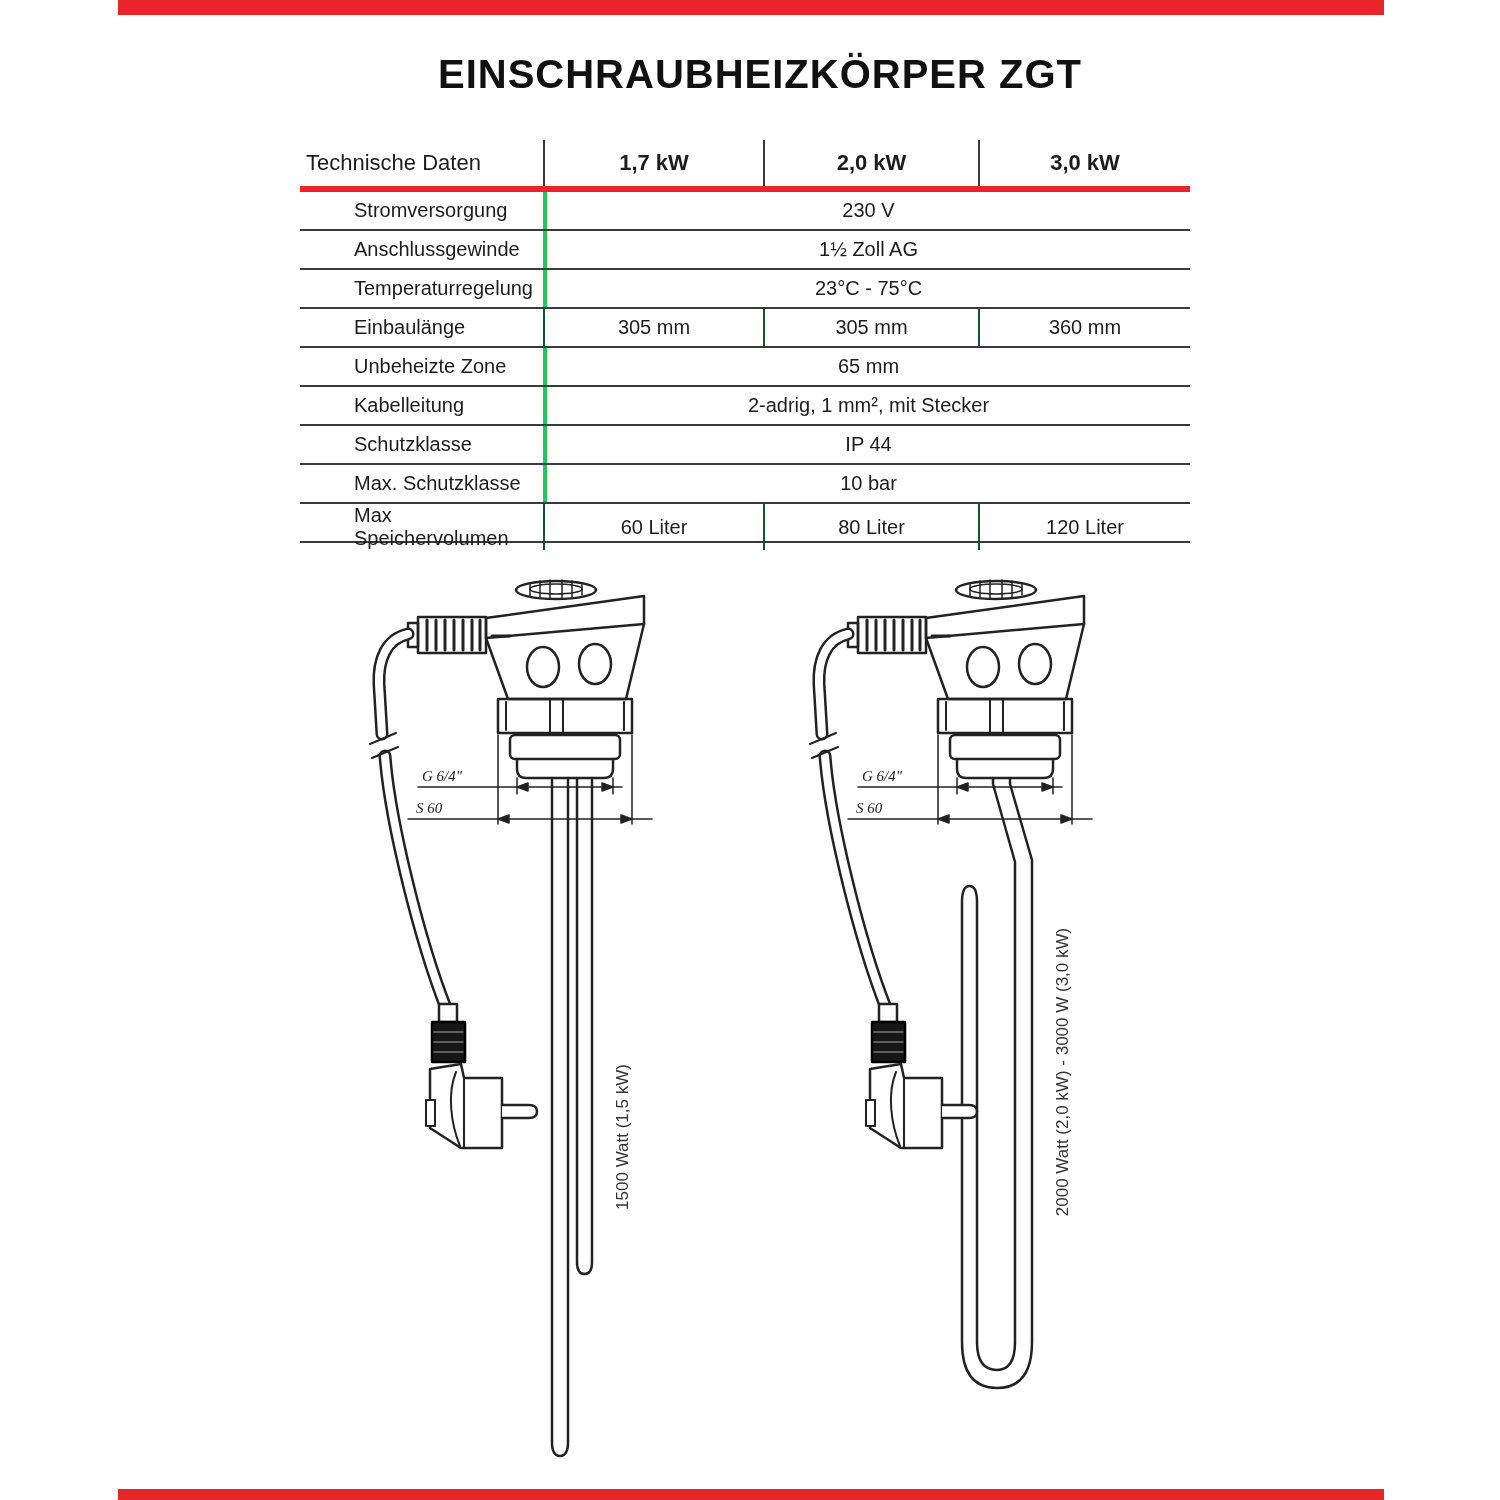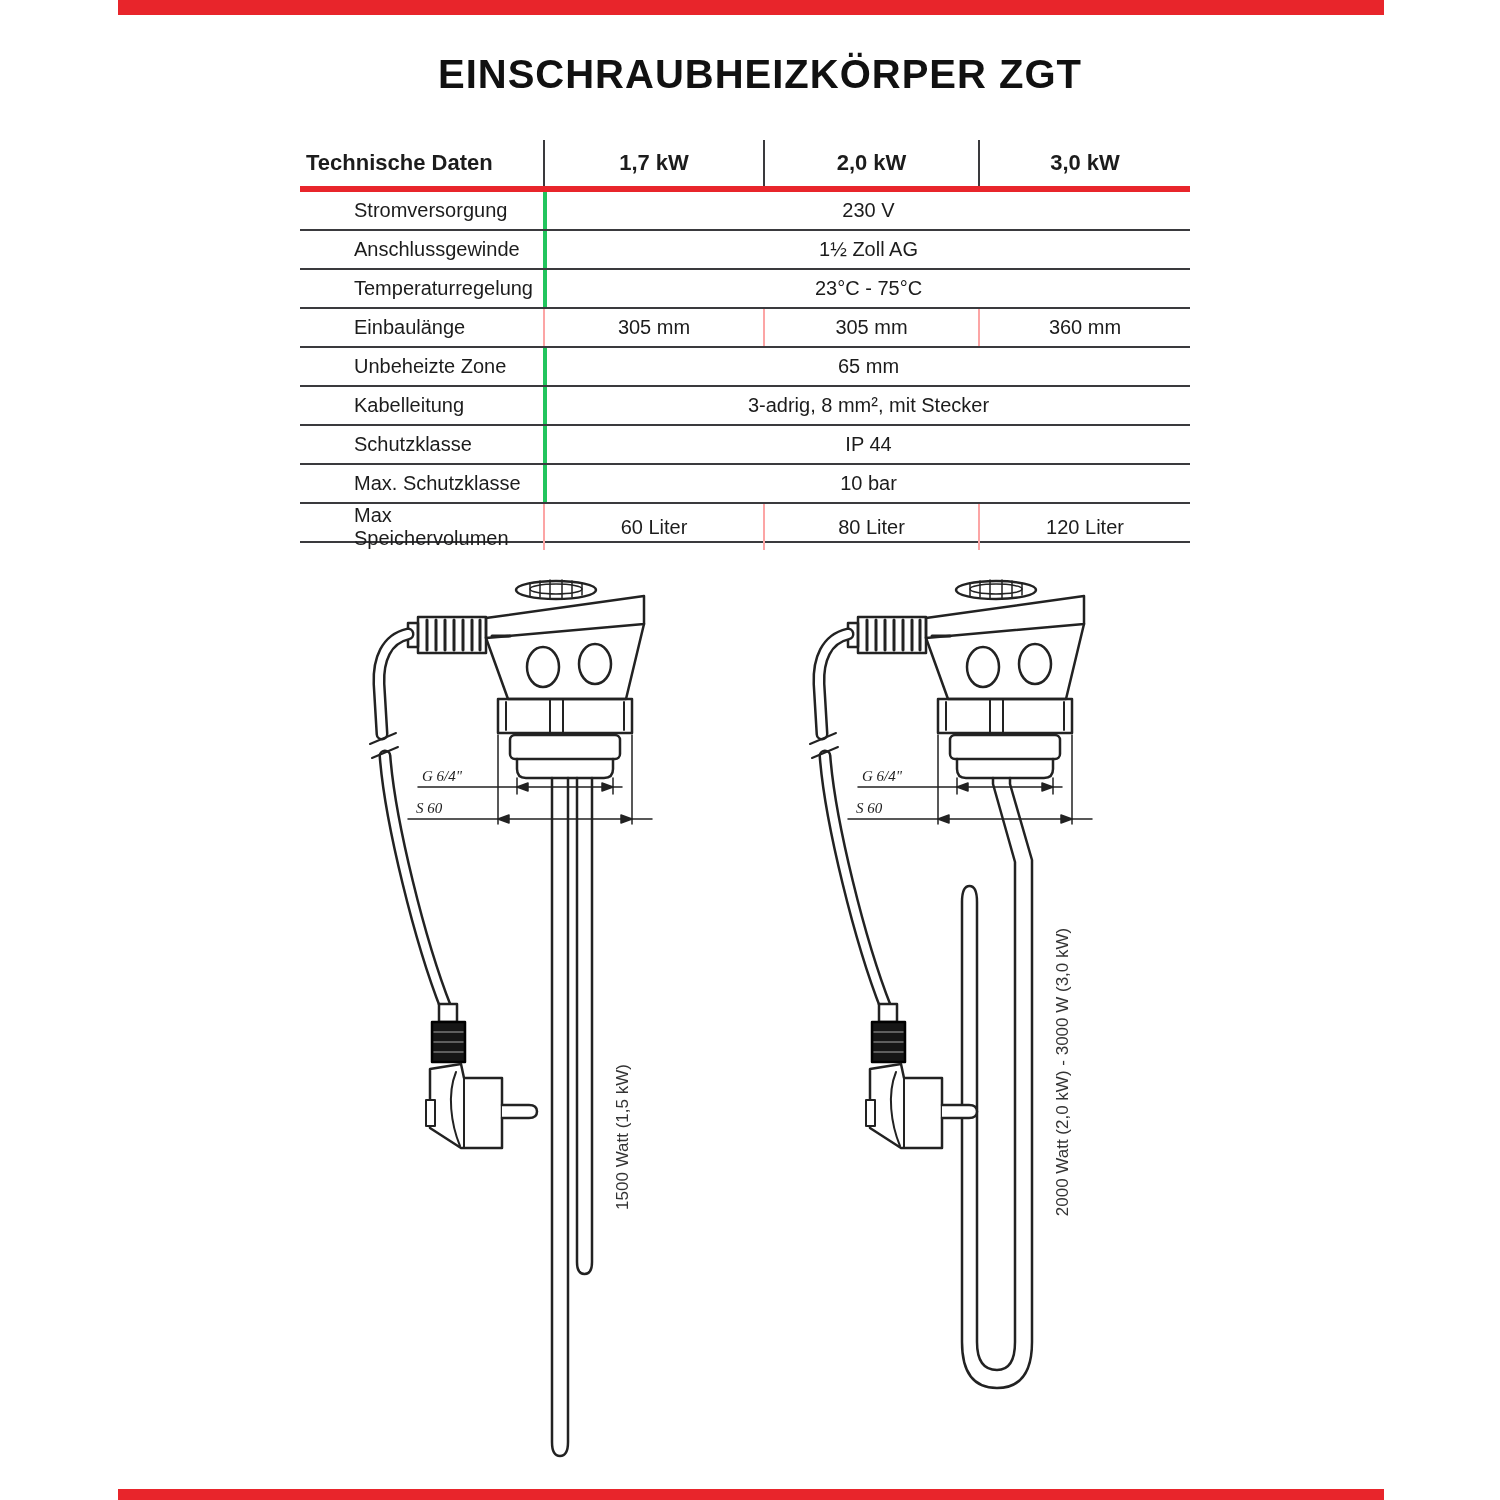--- a/index.html
+++ b/index.html
@@ -8,27 +8,27 @@
     font-family:"Liberation Sans", sans-serif;color:#1c1c1c;overflow:hidden;
   }
   .bar-top{position:absolute;left:118px;width:1266px;top:0;height:15px;background:#e8252b;}
   .bar-bottom{position:absolute;left:118px;width:1266px;bottom:0;height:11px;background:#e8252b;}
   .title{
     position:absolute;top:52px;left:0;width:100%;text-align:center;
     font-size:40px;font-weight:bold;letter-spacing:1px;color:#111;padding-left:10px;
   }
   .spec-table{position:absolute;left:300px;top:140px;width:890px;}
   .t-header{display:grid;grid-template-columns:243px 220px 215px 212px;height:46px;}
-  .t-header .hlabel{display:flex;align-items:center;padding-left:6px;font-size:22px;font-weight:bold;}
+  .t-header .hlabel{display:flex;align-items:center;padding-left:6px;font-size:22px;font-weight:normal;}
   .t-header .hcol{border-left:2px solid #3a3a3e;display:flex;align-items:center;justify-content:center;font-size:22px;font-weight:bold;}
   .redline{height:6px;background:#e8252b;}
   .trow{display:grid;grid-template-columns:243px 220px 215px 212px;height:37px;border-bottom:2px solid #3a3a3e;}
   .cell-label{display:flex;align-items:center;padding-left:6px;font-size:20px;margin-left:48px;}
   .cell-merged{grid-column:2/5;border-left:4px solid #22c55e;display:flex;align-items:center;justify-content:center;font-size:20px;}
-  .cell-val{border-left:2px solid #fca5a5;display:flex;align-items:center;justify-content:center;font-size:20px;}
+  .cell-val{border-left:2px solid #14532d;display:flex;align-items:center;justify-content:center;font-size:20px;}
   .drawing{position:absolute;}
   .drawing svg{display:block;}
   .dim-text{font-family:"Liberation Serif", serif;font-style:italic;font-size:15px;fill:#222;}
   .cap-text{font-size:17px;fill:#333;}
 </style>
 </head>
 <body>
 
 <div class="page">
 
@@ -62,21 +62,21 @@
       <div class="cell-val">305 mm</div>
       <div class="cell-val">305 mm</div>
       <div class="cell-val">360 mm</div>
     </div>
     <div class="trow">
       <div class="cell-label">Unbeheizte Zone</div>
       <div class="cell-merged">65 mm</div>
     </div>
     <div class="trow">
       <div class="cell-label">Kabelleitung</div>
-      <div class="cell-merged">3-adrig, 8 mm², mit Stecker</div>
+      <div class="cell-merged">2-adrig, 1 mm², mit Stecker</div>
     </div>
     <div class="trow">
       <div class="cell-label">Schutzklasse</div>
       <div class="cell-merged">IP 44</div>
     </div>
     <div class="trow">
       <div class="cell-label">Max. Schutzklasse</div>
       <div class="cell-merged">10 bar</div>
     </div>
     <div class="trow">

